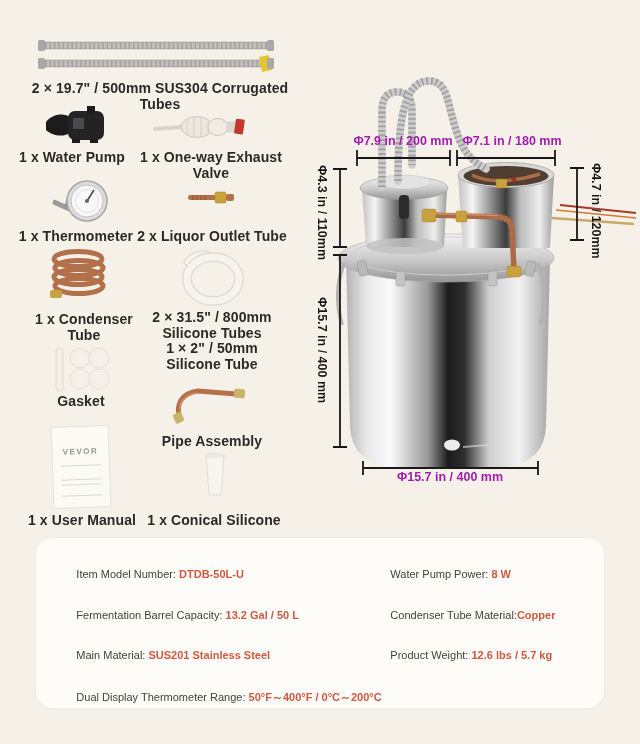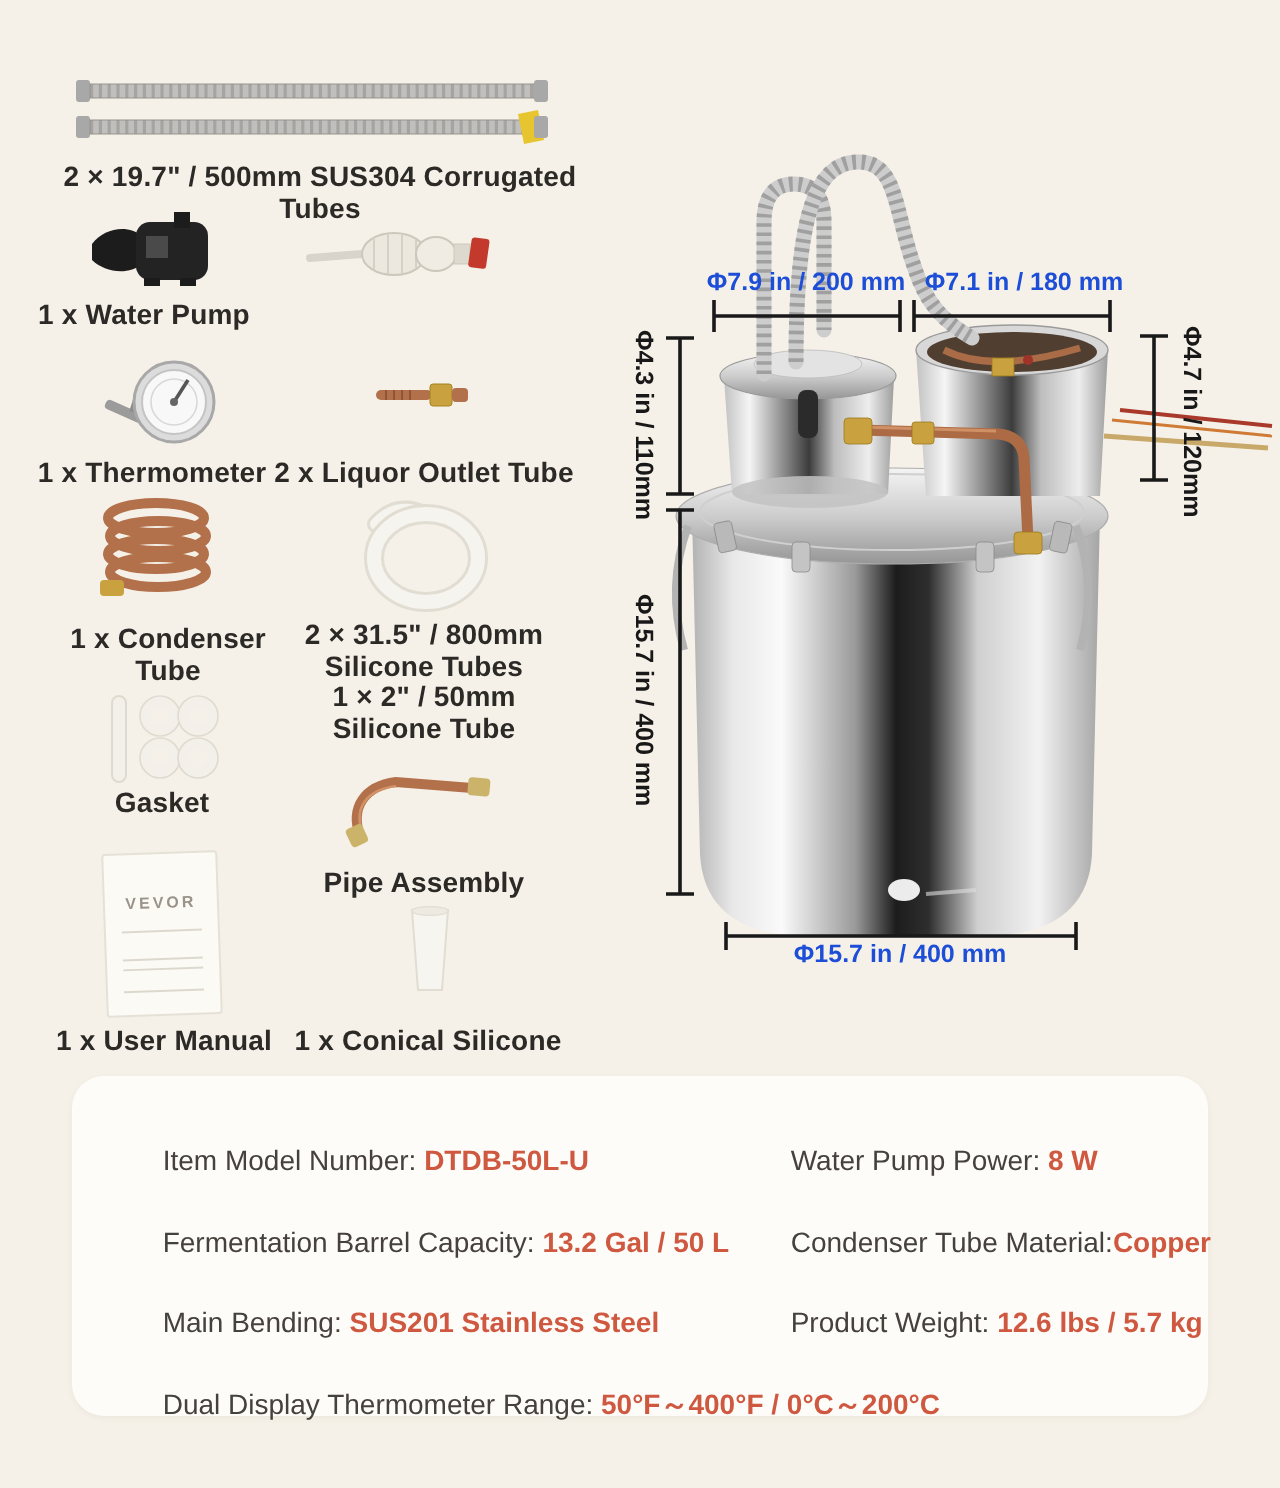--- a/index.html
+++ b/index.html
@@ -8,33 +8,33 @@
     background:#f6f1e8;overflow:hidden;
     font-family:"Liberation Sans","DejaVu Sans",sans-serif;
     color:#2c2a27;
   }
   .abs{position:absolute;}
   .plabel{
     position:absolute;text-align:center;font-size:14px;font-weight:600;
     color:#2c2a27;line-height:15.5px;letter-spacing:0.1px;
   }
   .dim{
-    position:absolute;font-size:12.5px;font-weight:700;color:#1d4ed8;
+    position:absolute;font-size:12.5px;font-weight:700;color:#a21caf;
     text-align:center;white-space:nowrap;
   }
   .vdim{
     position:absolute;font-size:12.5px;font-weight:700;color:#181818;
     writing-mode:vertical-rl;text-align:center;width:18px;white-space:nowrap;
   }
   .spec-card{
     position:absolute;left:36px;top:538px;width:568px;height:170px;
     background:#fefcf8;border-radius:16px;box-shadow:0 1px 3px rgba(90,80,60,0.06);
   }
   .spec-row{
-    position:absolute;font-size:14px;white-space:pre;color:#46413c;
+    position:absolute;font-size:11px;white-space:pre;color:#46413c;
   }
   .spec-row .sv{color:#cf5840;font-weight:700;}
   .manual{
     position:absolute;left:52px;top:426px;width:56px;height:80px;
     background:#fcfaf5;border:1px solid #e6e1d7;border-radius:2px;
     transform:rotate(-2deg);
   }
   .manual .brand{
     display:block;margin-top:20px;text-align:center;font-size:8px;font-weight:700;
     letter-spacing:1.5px;color:#9a938a;
@@ -75,20 +75,21 @@
   <div class="plabel" style="left:12px;top:150px;width:120px">1 x Water Pump</div>
 
   <svg class="abs" style="left:153px;top:112px" width="100" height="30" viewBox="0 0 100 30">
     <line x1="2" y1="17" x2="28" y2="15" stroke="#d9d4cb" stroke-width="4" stroke-linecap="round"></line>
     <ellipse cx="44" cy="15" rx="16" ry="10.5" fill="#ece7df" stroke="#cdc7bc" stroke-width="1"></ellipse>
     <path d="M34,7 L34,23 M41,5 L41,25 M48,5 L48,25 M55,8 L55,22" stroke="#d6d0c5" stroke-width="1" fill="none"></path>
     <ellipse cx="65" cy="15" rx="10" ry="8.5" fill="#f0ece4" stroke="#cdc7bc" stroke-width="1"></ellipse>
     <rect x="74" y="10" width="8" height="10" fill="#ded9cf" stroke="#cdc7bc" stroke-width="0.5"></rect>
     <rect x="82" y="7" width="9" height="15" rx="1.5" fill="#c33a2c" transform="rotate(8 86 14)"></rect>
   </svg>
+  <div class="plabel" style="left:136px;top:150px;width:150px">1 x One-way Exhaust Valve</div>
 
   <svg class="abs" style="left:40px;top:170px" width="70" height="55" viewBox="0 0 70 55">
     <rect x="12" y="34" width="24" height="5" rx="2" fill="#9b9b9b" transform="rotate(24 24 36)"></rect>
     <rect x="26" y="27" width="9" height="10" fill="#8d8d8d" transform="rotate(18 30 32)"></rect>
     <circle cx="47" cy="31" r="20" fill="#dcdcdc" stroke="#a8a8a8" stroke-width="1.5"></circle>
     <circle cx="47" cy="31" r="16" fill="#f8f8f8" stroke="#c4c4c4" stroke-width="1"></circle>
     <circle cx="47" cy="31" r="11.5" fill="none" stroke="#d8d8d8" stroke-width="0.8"></circle>
     <line x1="47" y1="31" x2="54" y2="20" stroke="#555" stroke-width="1.8"></line>
     <circle cx="47" cy="31" r="2" fill="#666"></circle>
   </svg>
@@ -265,21 +266,21 @@
     <div class="spec-row" style="left:336px;top:18px">
       <span class="sl">Water Pump Power: </span><span class="sv">8 W</span>
     </div>
     <div class="spec-row" style="left:22px;top:59px">
       <span class="sl">Fermentation Barrel Capacity: </span><span class="sv">13.2 Gal / 50 L</span>
     </div>
     <div class="spec-row" style="left:336px;top:59px">
       <span class="sl">Condenser Tube Material:</span><span class="sv">Copper</span>
     </div>
     <div class="spec-row" style="left:22px;top:99px">
-      <span class="sl">Main Bending: </span><span class="sv">SUS201 Stainless Steel</span>
+      <span class="sl">Main Material: </span><span class="sv">SUS201 Stainless Steel</span>
     </div>
     <div class="spec-row" style="left:336px;top:99px">
       <span class="sl">Product Weight: </span><span class="sv">12.6 lbs / 5.7 kg</span>
     </div>
     <div class="spec-row" style="left:22px;top:140px">
       <span class="sl">Dual Display Thermometer Range: </span><span class="sv">50°F～400°F / 0°C～200°C</span>
     </div>
   </div>
 
 </div>

